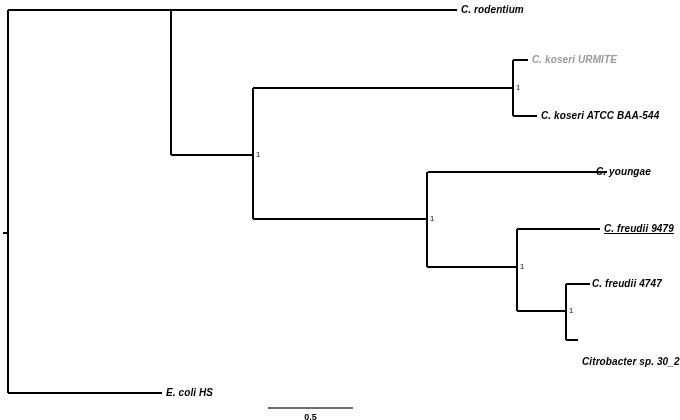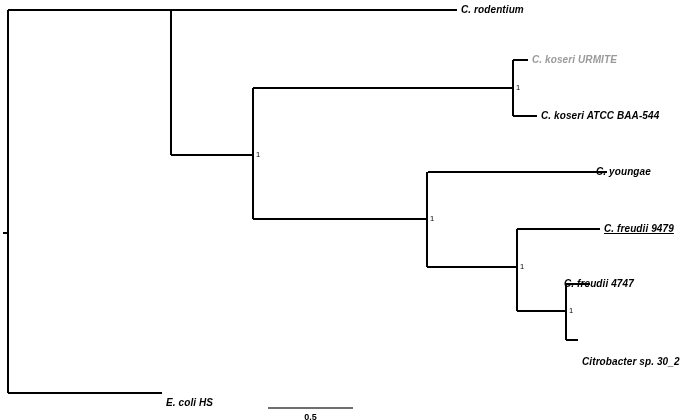--- a/index.html
+++ b/index.html
@@ -94,23 +94,23 @@
         <line x1="268" y1="408" x2="353" y2="408" stroke="#6e6e6e"></line>
       </g>
   </svg>
 
   <div id="tip-label-layer">
       <div class="tip-label" style="left: 461px; top: 10px;">C. rodentium</div>
       <div class="tip-label muted" style="left: 532px; top: 60px;">C. koseri URMITE</div>
       <div class="tip-label" style="left: 541px; top: 116px;">C. koseri ATCC BAA-544</div>
       <div class="tip-label" style="left: 596px; top: 172px;">C. youngae</div>
       <div class="tip-label" style="left: 604px; top: 229px; text-decoration: underline;">C. freudii 9479</div>
-      <div class="tip-label" style="left: 564px; top: 284px;">C. freudii 4747</div>
+      <div class="tip-label" style="left: 592px; top: 284px;">C. freudii 4747</div>
       <div class="tip-label" style="left: 582px; top: 340px; margin-top: 22px;">Citrobacter sp. 30_2</div>
-      <div class="tip-label" style="left: 166px; top: 403px;">E. coli HS</div>
+      <div class="tip-label" style="left: 166px; top: 393px;">E. coli HS</div>
     </div>
   <div id="support-label-layer">
       <div class="support-label" style="left: 256px; top: 155px;">1</div>
       <div class="support-label" style="left: 516px; top: 88px;">1</div>
       <div class="support-label" style="left: 430px; top: 219px;">1</div>
       <div class="support-label" style="left: 520px; top: 267px;">1</div>
       <div class="support-label" style="left: 569px; top: 311px;">1</div>
     </div>
 
   <div class="scale-caption" id="scale-caption" style="left: 268px; width: 85px; top: 413px;">0.5</div>

